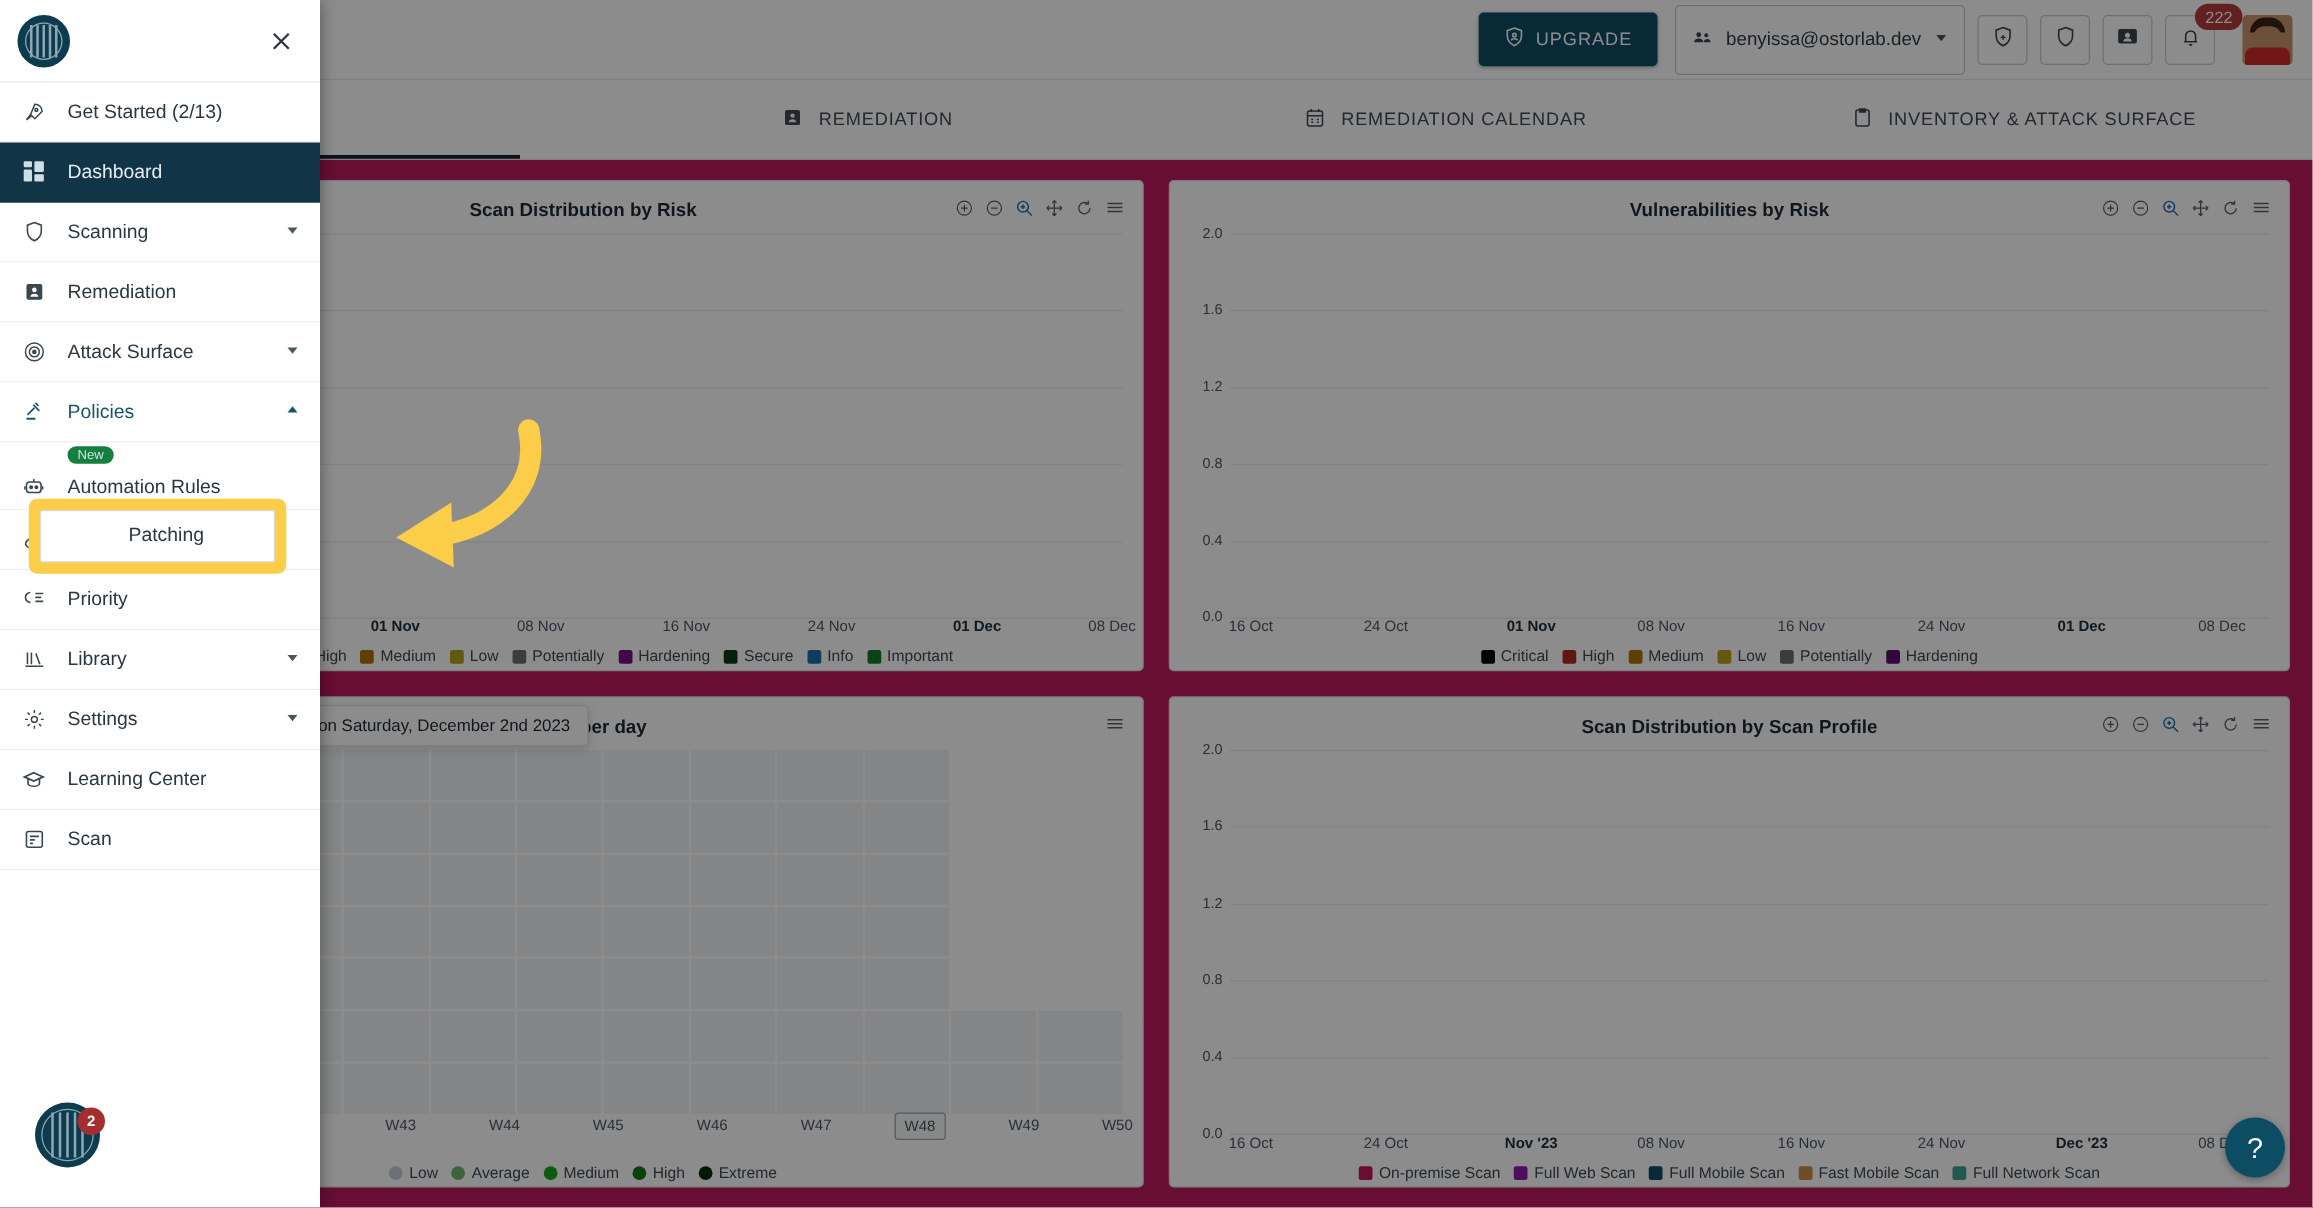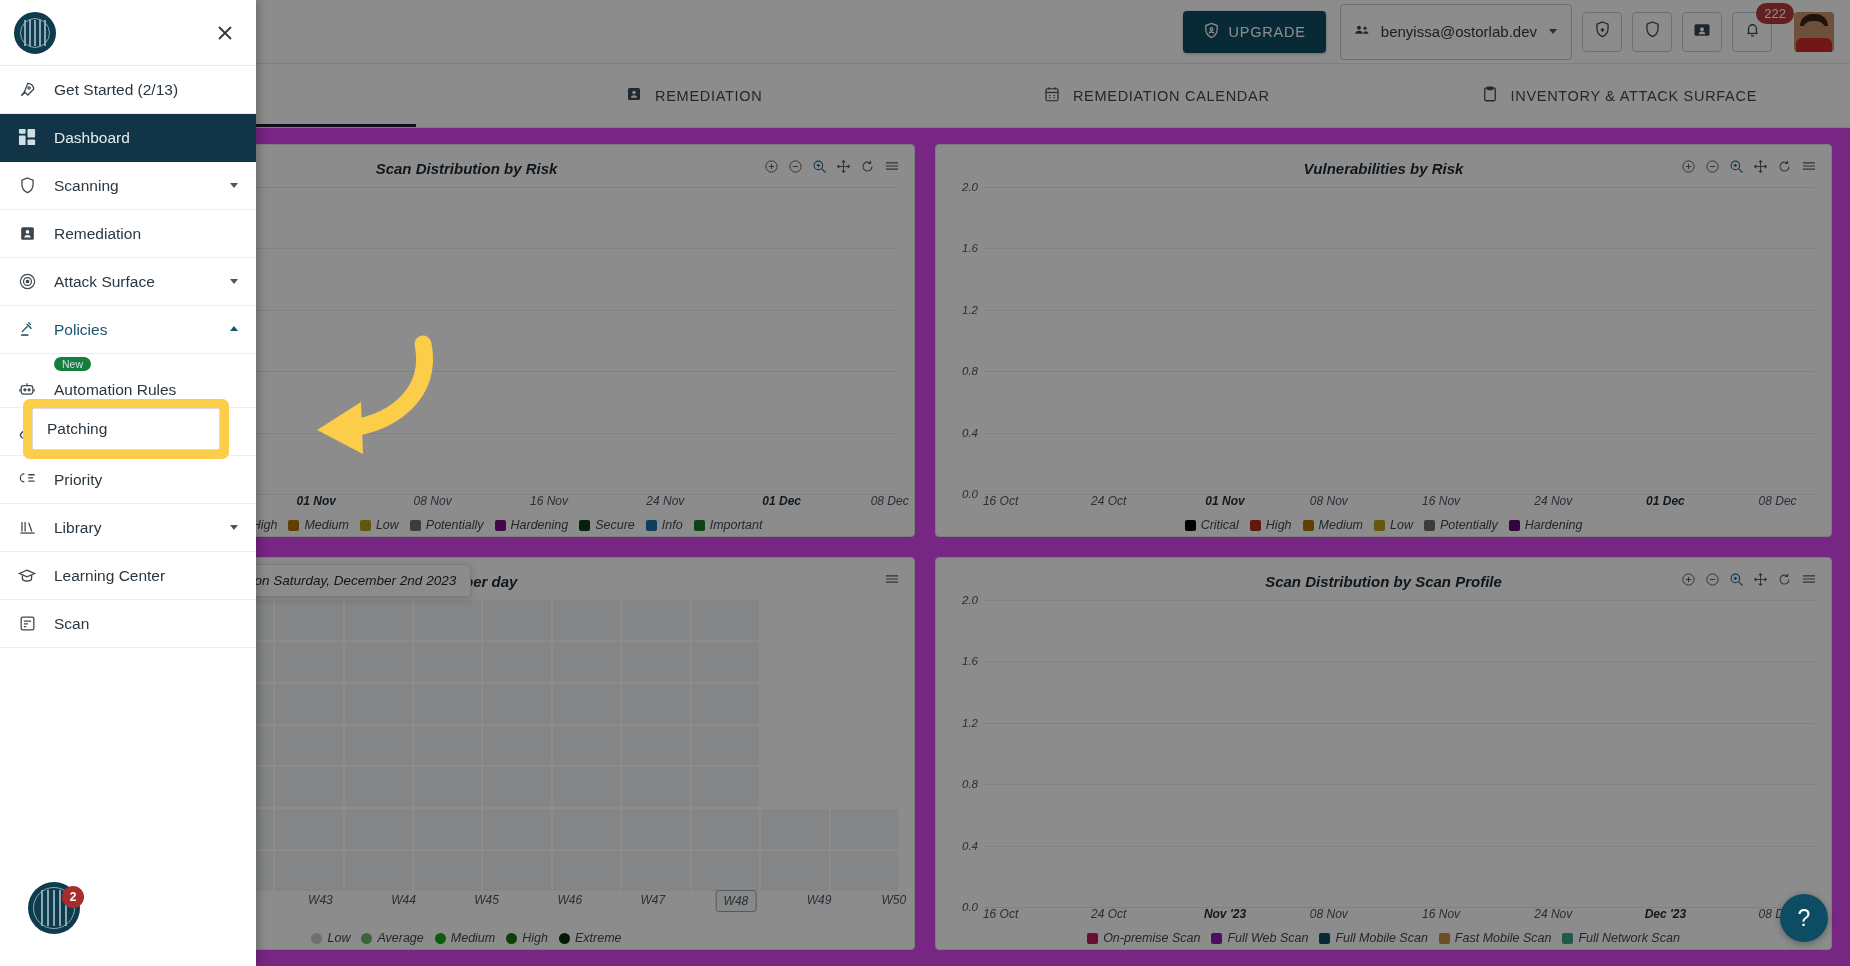--- a/index.html
+++ b/index.html
@@ -79,23 +79,23 @@
   }
   .tab.active { color: #16222c; font-weight: 600; }
   .tab.active::after {
     content: ""; position: absolute; left: 10%; right: 10%; bottom: 0;
     height: 3px; background: #16222c;
   }
 
   
   .main {
     position: absolute; top: 128px; left: 0; right: 0; bottom: 0;
-    background: #d946ef; padding: 16px 18px;
+    background: #be185d; padding: 16px 18px;
     display: grid; grid-template-columns: 1fr 1fr;
-    grid-template-rows: 1fr 1fr; gap: 20px; z-index: 5; font-style: italic;
+    grid-template-rows: 1fr 1fr; gap: 20px; z-index: 5;
   }
   .card {
     background: #fff; border: 1px solid #e1e4e8; border-radius: 4px;
     position: relative; padding: 10px 12px 8px;
     display: flex; flex-direction: column; overflow: hidden;
   }
   .card-head {
     display: flex; align-items: center; justify-content: center;
     position: relative; height: 26px; flex: 0 0 auto;
   }
@@ -210,20 +210,21 @@
   }
   .nav-item.tall { height: 54px; align-items: flex-end; padding-bottom: 8px; }
 
   
   .hl-box {
     position: absolute; left: 32px; top: 408px; width: 188px; height: 42px;
     background: #fff; border: 1px solid #d8dbde; border-radius: 2px;
     display: flex; align-items: center; padding-left: 14px;
     font-size: 15.5px; color: #2b3740; z-index: 90;
     box-shadow: 0 0 0 9px #fbcd49;
+    justify-content: center;
   }
 
   .drawer-bottom {
     flex: 0 0 auto; height: 116px; display:flex; align-items:center;
     padding-left: 28px; position: relative;
   }
   .foot-logo {
     width: 52px; height: 52px; border-radius: 50%; background:#0d3c4e;
     position: relative; overflow: hidden;
   }
@@ -950,20 +951,34 @@
           </svg>
         </span>
         <span class="lbl">Library</span>
         <span class="caret">
           <svg width="12" height="12" viewBox="0 0 12 12" fill="#4a5660">
               <path d="M2 4 L6 9 L10 4 Z"></path>
             </svg>
         </span>
       </div>
 
+      <div class="nav-item">
+        <span class="ico">
+          <svg width="19" height="19" viewBox="0 0 24 24" fill="none" stroke="#3b4750" stroke-width="1.5">
+            <circle cx="12" cy="12" r="3"></circle>
+            <path d="M12 2.5v3M12 18.5v3M2.5 12h3M18.5 12h3M5.2 5.2l2.1 2.1M16.7 16.7l2.1 2.1M18.8 5.2l-2.1 2.1M7.3 16.7l-2.1 2.1"></path>
+          </svg>
+        </span>
+        <span class="lbl">Settings</span>
+        <span class="caret">
+          <svg width="12" height="12" viewBox="0 0 12 12" fill="#4a5660">
+              <path d="M2 4 L6 9 L10 4 Z"></path>
+            </svg>
+        </span>
+      </div>
 
       <div class="nav-item">
         <span class="ico">
           <svg width="20" height="20" viewBox="0 0 24 24" fill="none" stroke="#3b4750" stroke-width="1.6">
             <path d="M12 5l9 4-9 4-9-4z"></path>
               <path d="M6.5 11v4c0 1.7 2.5 3 5.5 3s5.5-1.3 5.5-3v-4"></path>
           </svg>
         </span>
         <span class="lbl">Learning Center</span>
       </div>

